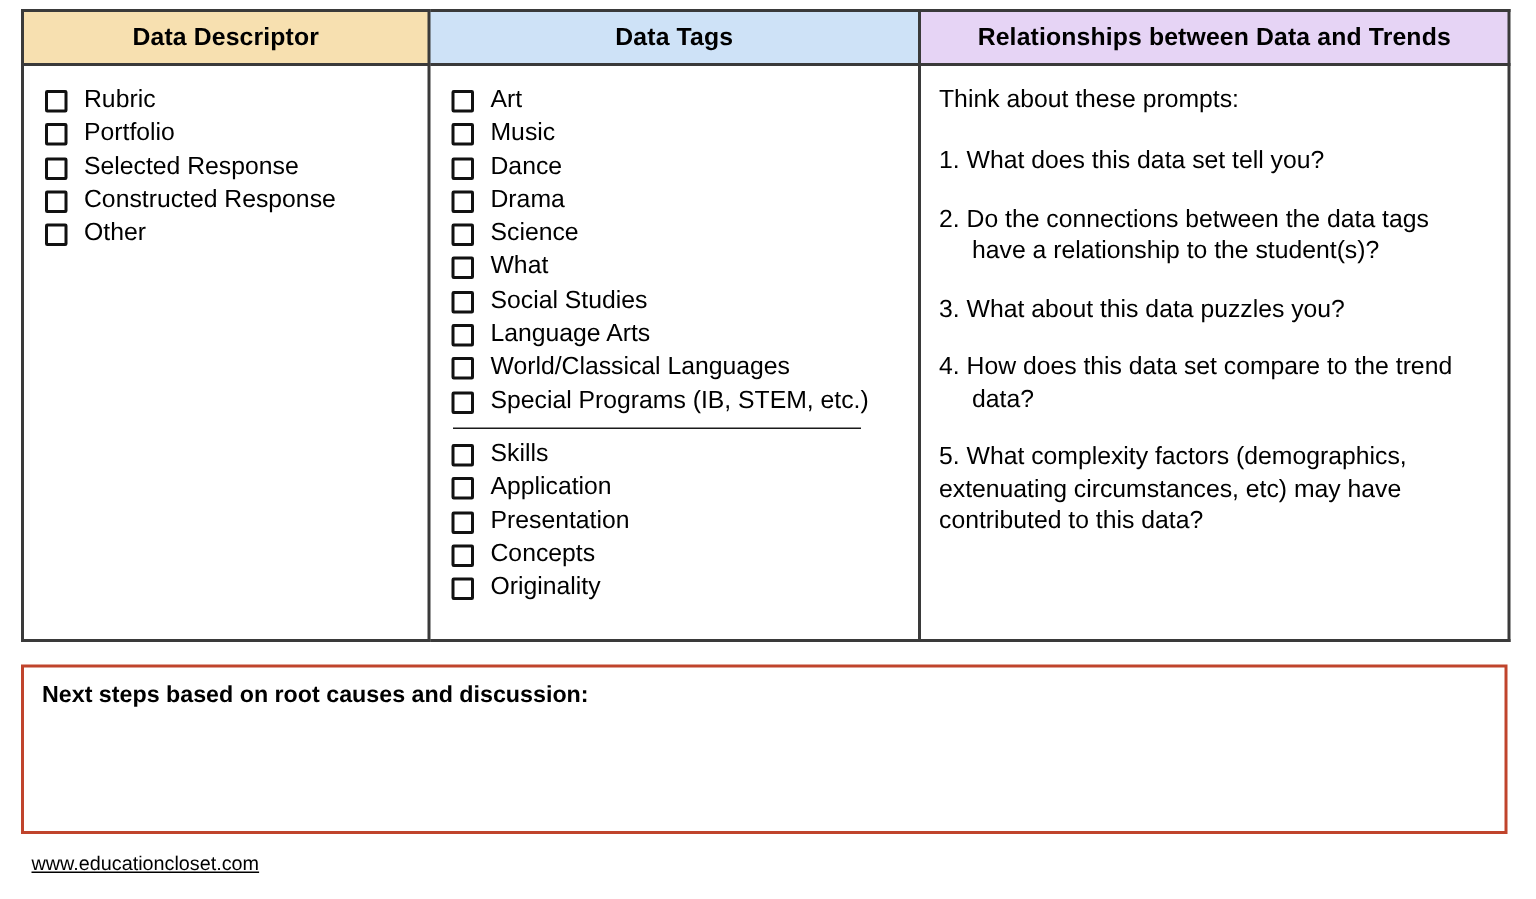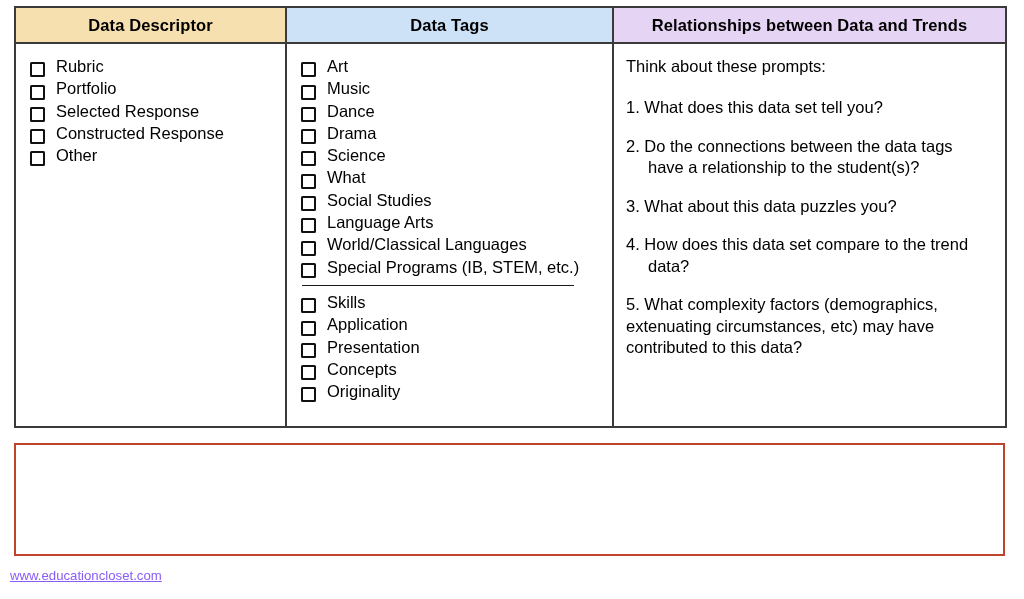--- a/index.html
+++ b/index.html
@@ -50,21 +50,21 @@
   
   .cell-pad { padding: 12px 10px 10px 14px; }
 
   .check-list {
     list-style: none;
     margin: 0;
     padding: 0;
   }
   .check-list li {
     display: flex;
-    align-items: flex-end;
+    align-items: flex-start;
     margin: 0 0 1px 0;
     font-size: 16.5px;
     line-height: 21.3px;
     white-space: nowrap;
   }
   .checkbox {
     flex: 0 0 auto;
     width: 11px;
     height: 11px;
     border: 2.3px solid #111111;
@@ -136,24 +136,24 @@
     background: transparent;
     font-family: "Liberation Sans", sans-serif;
     font-size: 15px;
     padding: 6px 12px;
     box-sizing: border-box;
   }
 
   
   .footer-link {
     position: absolute;
-    left: 10px;
+    left: 21px;
     top: 568px;
     font-size: 13.2px;
-    color: #8b5cf6;
+    color: #000000;
     text-decoration: underline;
   }
 </style>
 </head>
 <body>
 
 <table class="worksheet-table">
   <colgroup>
     <col class="col-descriptor">
     <col class="col-tags">
@@ -284,16 +284,17 @@
             <li class="hang">4. How does this data set compare to the trend data?</li>
             <li class="nohang">5. What complexity factors (demographics, extenuating circumstances, etc) may have contributed to this data?</li>
           </ul>
         </div>
       </td>
     </tr>
   </tbody>
 </table>
 
 <div class="next-steps-box">
+  <p class="next-steps-title">Next steps based on root causes and discussion:</p>
   <textarea class="next-steps-area" placeholder="" style=""></textarea>
 </div>
 
 <a class="footer-link" href="#">www.educationcloset.com</a>
 
 </body></html>

